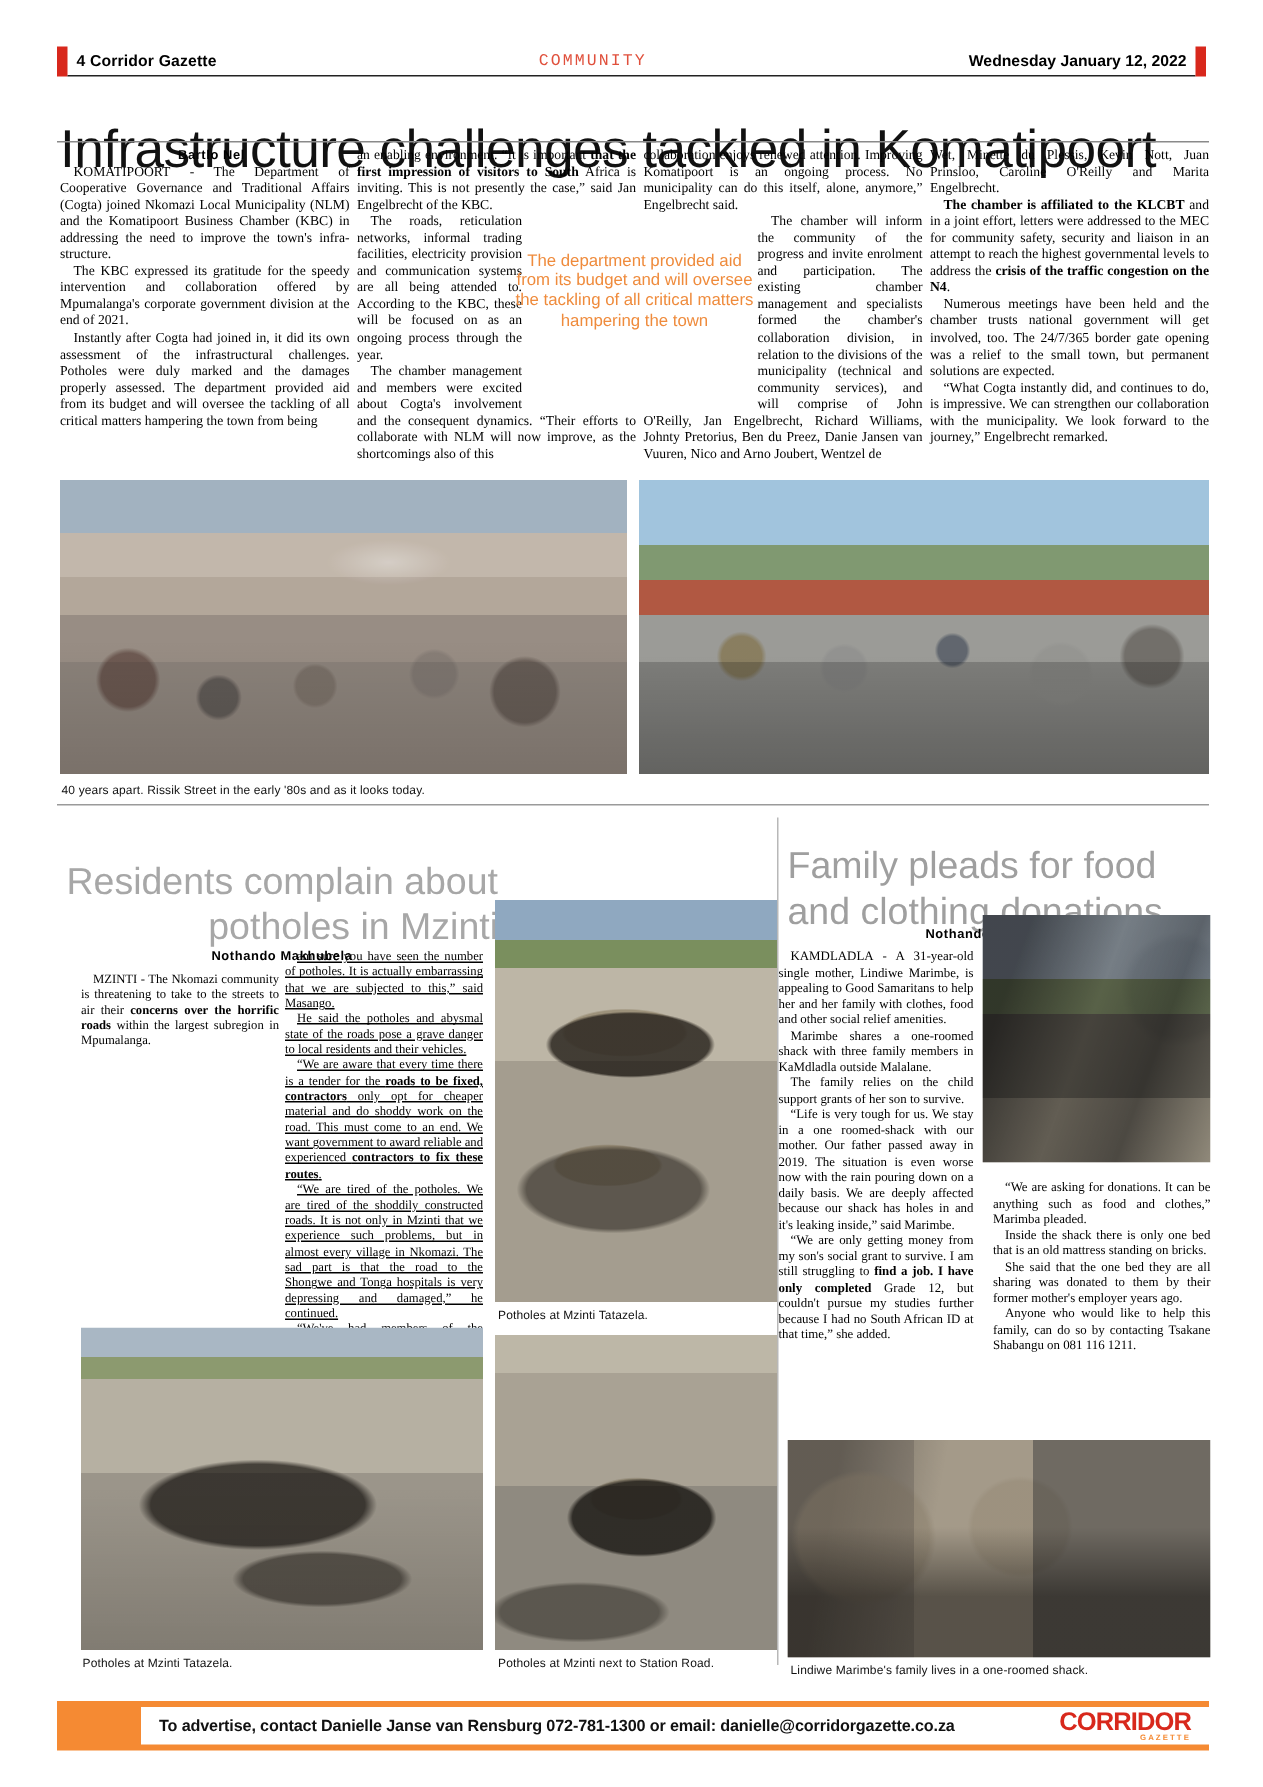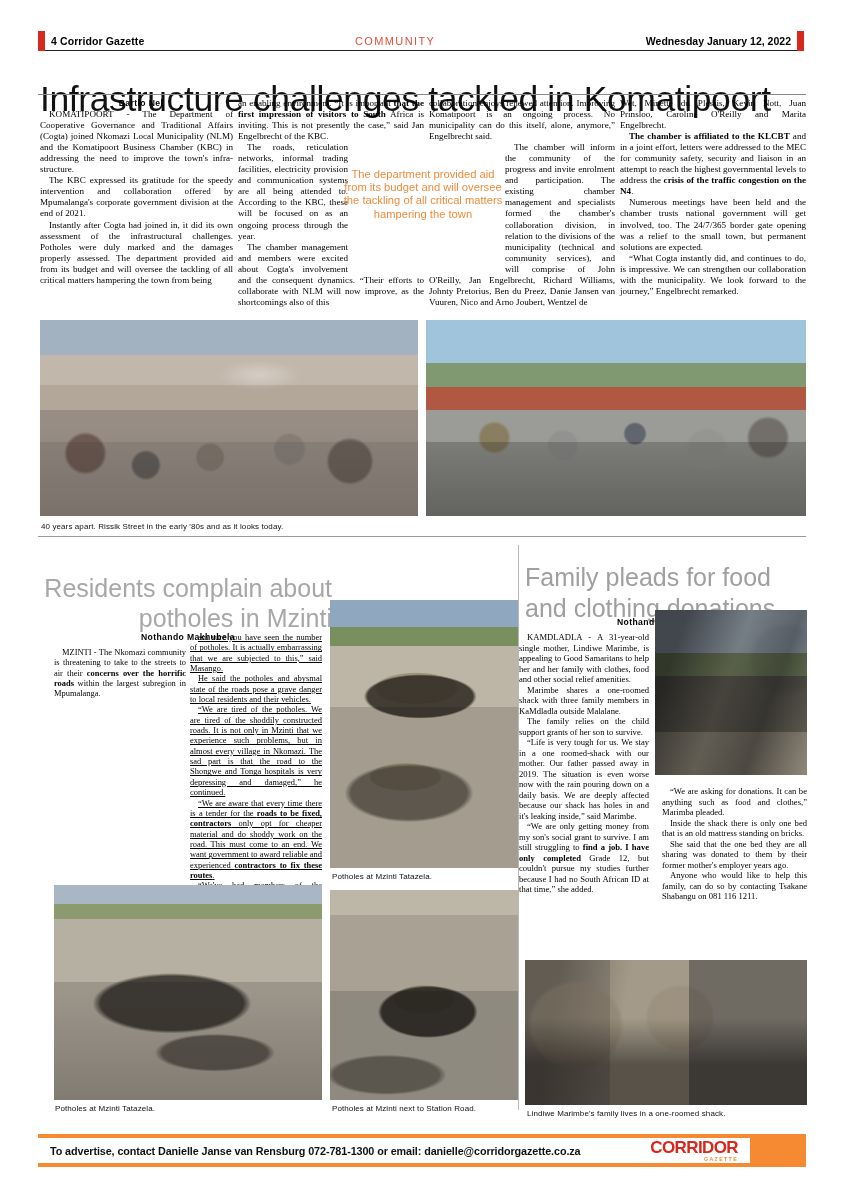--- a/index.html
+++ b/index.html
@@ -19,21 +19,21 @@
     position:absolute; left:38px; top:30px; width:766px; height:22px;
     display:flex; align-items:center;
   }
   .mast-bar { width:7px; height:20px; background:#d8281c; flex:0 0 auto; }
   .mast-inner {
     flex:1 1 auto; height:20px; display:flex; align-items:center;
     justify-content:space-between; padding:0 6px;
     border-bottom:1.5px solid #222;
   }
   .mast-left { font-family:"Liberation Sans", sans-serif; font-weight:bold; font-size:10.5px; letter-spacing:.1px; }
-  .mast-center { font-family:Liberation Sans, sans-serif; font-size:11px; color:#e0503c; letter-spacing:1.4px; }
+  .mast-center { font-family:Liberation Mono, monospace; font-size:11px; color:#e0503c; letter-spacing:1.4px; }
   .mast-right { font-family:"Liberation Sans", sans-serif; font-weight:bold; font-size:10.5px; }
 
   
   .main-headline {
     position:absolute; left:40px; top:55px; width:765px;
     font-family:"Liberation Sans", sans-serif;
     font-size:35.5px; font-weight:normal; letter-spacing:-0.4px;
     line-height:40px; color:#111; white-space:nowrap;
   }
   .rule-top { position:absolute; left:38px; top:94px; width:768px; height:1px; background:#8a8a8a; }
@@ -120,21 +120,21 @@
   .p7 { left:525px; top:960px; width:282px; height:145px; }
   .cap3 { position:absolute; left:55px; top:1104px; width:270px; }
   .cap4 { position:absolute; left:332px; top:872px; width:190px; }
   .cap5 { position:absolute; left:332px; top:1104px; width:200px; }
   .cap7 { position:absolute; left:527px; top:1109px; width:290px; }
 
   
   .footer {
     position:absolute; left:38px; top:1134px; width:768px; height:33px;
     background:#f58a33;
-    display:flex; align-items:center; justify-content:flex-start;
+    display:flex; align-items:center; justify-content:flex-end;
   }
   .footer-inner {
     width:712px; height:25px; background:#fff;
     display:flex; align-items:center; justify-content:space-between;
     padding:0 12px;
   }
   .footer-text {
     font-family:"Liberation Sans", sans-serif; font-weight:bold;
     font-size:10.8px; color:#111; letter-spacing:-0.1px;
   }
@@ -310,22 +310,22 @@
   <div class="vrule" style="left:518px; top:545px; height:565px;"></div>
 
   <div class="byline2">Nothando Makhubela</div>
   <div class="a2-col a2c1" style="top:647px;">
     <p class="noind"><span>MZINTI - The Nkomazi community is threatening to take to the streets to air their </span><span class="bold">concerns over the horrific roads</span><span> within the largest subregion in Mpumalanga.</span></p>
   </div>
 
   <div class="a2-col a2c2">
     <p class="noind">am sure you have seen the number of potholes. It is actually embarrassing that we are subjected to this,” said Masango.</p>
     <p>He said the potholes and abysmal state of the roads pose a grave danger to local residents and their vehicles.</p>
+    <p><span>“We are aware that every time there is a tender for the </span><span class="bold">roads to be fixed, contractors</span><span> only opt for cheaper material and do shoddy work on the road. This must come to an end. We want government to award reliable and experienced </span><span class="bold">contractors to fix these routes</span><span>.</span></p>
     <p>“We are tired of the potholes. We are tired of the shoddily constructed roads. It is not only in Mzinti that we experience such problems, but in almost every village in Nkomazi. The sad part is that the road to the Shongwe and Tonga hospitals is very depressing and damaged,” he continued.</p>
-    <p><span>“We are aware that every time there is a tender for the </span><span class="bold">roads to be fixed, contractors</span><span> only opt for cheaper material and do shoddy work on the road. This must come to an end. We want government to award reliable and experienced </span><span class="bold">contractors to fix these routes</span><span>.</span></p>
     <p><span>“We've had members of the </span><span class="bold">community filling up some</span><span> of the potholes at their own expense as they fear damage to their vehicles and potential accidents involving cars trying to avoid the potholes,” he said.</span></p>
     <p>The Department of Public Works, Roads and Transport's spokesperson, Bongani Dhlamini, said, “The department has noted the increased number of road damage caused by the ongoing heavy rainfall. We are currently in the process of getting more funding for the maintenance intervention of these roads.”</p>
   </div>
 
   <div class="photo p3">
       <div class="ph ph-pothole-c"></div>
     </div>
   <div class="photo p4">
       <div class="ph ph-pothole-a"></div>
     </div>

